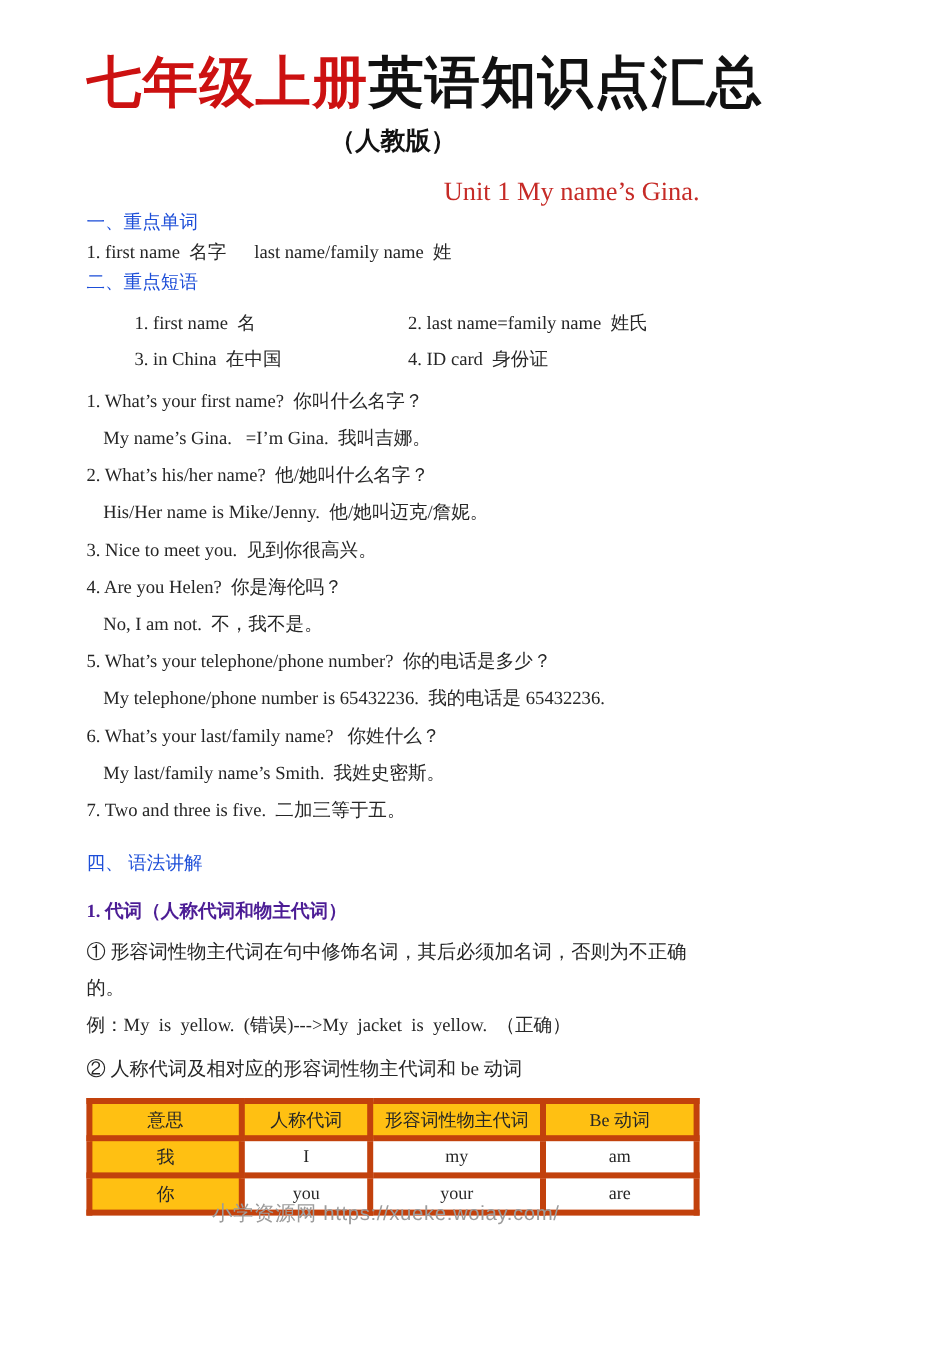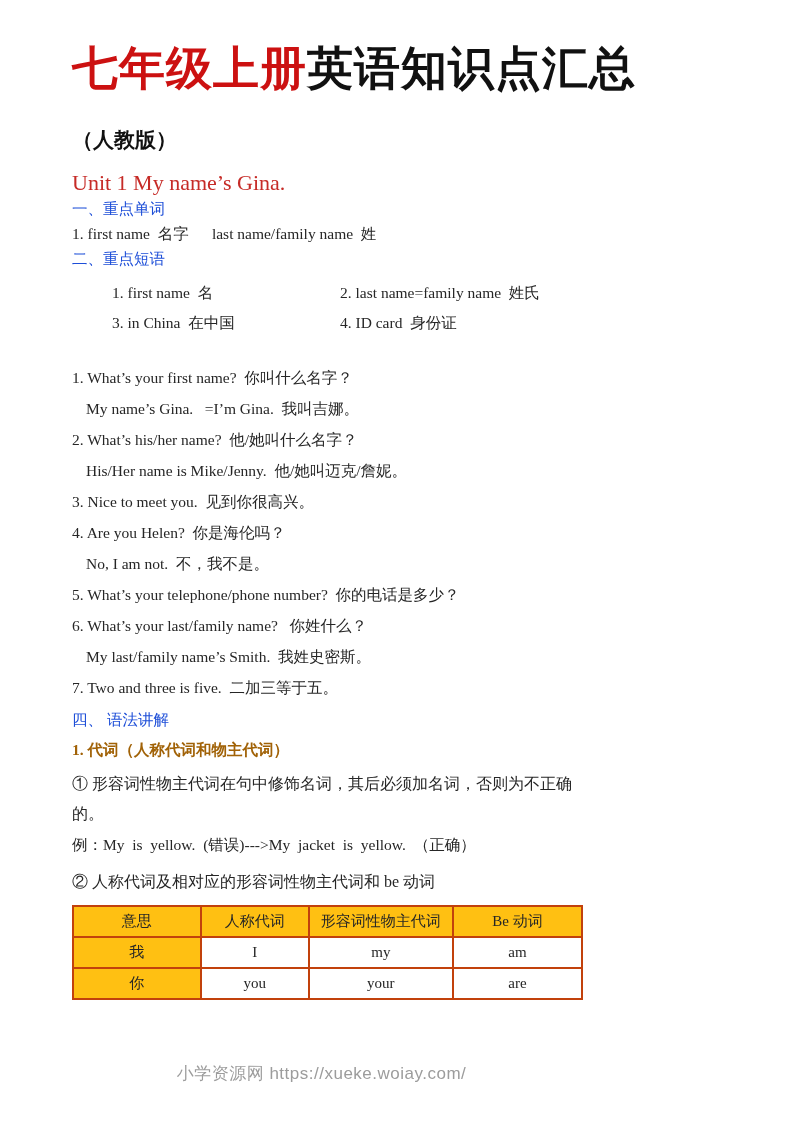--- a/index.html
+++ b/index.html
@@ -19,28 +19,29 @@
     font-size: 46px;
     font-weight: bold;
     line-height: 58px;
     letter-spacing: 1px;
     white-space: nowrap;
   }
   .title .red { color: #cc1111; }
   .title .black { color: #111111; }
 
   .subtitle {
+    text-align: center;
     font-size: 21px;
     font-weight: bold;
     color: #111111;
     line-height: 28px;
-    margin-top: 28px;
+    margin-top: 5px;
   }
   .unit-title {
-    text-align: left;
+    text-align: right;
     font-size: 22px;
     color: #c62b27;
     line-height: 30px;
     margin-top: 14px;
     white-space: pre-wrap;
   }
 
   .sec-heading {
     color: #1d4ed8;
     font-size: 15.5px;
@@ -51,66 +52,66 @@
     font-size: 15.5px;
     line-height: 28px;
     white-space: pre-wrap;
   }
 
   .phrase-row { display: flex; line-height: 30px; font-size: 15.5px; }
   .phrase-row .cell-left  { width: 228px; white-space: pre-wrap; margin-left: 40px; }
   .phrase-row .cell-right { white-space: pre-wrap; }
   .phrases-block { margin-top: 8px; }
 
-  .sentences-block { margin-top: 24px; }
+  .sentences-block { margin-top: 4px; }
   .sentence-line {
     font-size: 15.5px;
     line-height: 31px;
     white-space: pre-wrap;
   }
   .sentence-line.indent { padding-left: 14px; }
 
-  .sec-heading.grammar { margin-top: 6px; }
+  .sec-heading.grammar { margin-top: 18px; }
   .grammar-sub {
-    color: #a16207;
+    color: #4c1d95;
     font-weight: bold;
     font-size: 15.5px;
     line-height: 24px;
-    margin-top: 7px;
+    margin-top: 17px;
     white-space: pre-wrap;
   }
   .grammar-point { font-size: 16px; line-height: 30px; margin-top: 7px; white-space: pre-wrap; }
   .grammar-example { font-size: 15.5px; line-height: 30px; margin-top: 1px; white-space: pre-wrap; }
 
   table.pronoun {
     border-collapse: collapse;
     margin-top: 8px;
     table-layout: fixed;
   }
   table.pronoun th, table.pronoun td {
-    border: 2px solid #c2410c;
+    border: 5px solid #c2410c;
     font-size: 15px;
     font-weight: normal;
     text-align: center;
     vertical-align: middle;
     height: 31px;
     padding: 0 4px;
     white-space: pre-wrap;
   }
   table.pronoun th { background: #ffc012; }
   table.pronoun td.meaning { background: #ffc012; }
   .col-meaning    { width: 140px; }
   .col-personal   { width: 117px; }
   .col-possessive { width: 157px; }
   .col-be         { width: 141px; }
 
   .footer {
     position: absolute;
     left: 0; right: 0;
-    top: 1062px;
+    top: 1000px;
     text-align: center;
     font-family: "Liberation Sans", "DejaVu Sans", sans-serif;
     font-size: 17px;
     color: #9c9c9c;
     letter-spacing: 0.5px;
   }
 </style>
 </head>
 <body>
 
@@ -142,20 +143,21 @@
 
     <div class="sentences-block">
       <div class="sentence-line">1. What’s your first name?  你叫什么名字？</div>
       <div class="sentence-line indent">My name’s Gina.   =I’m Gina.  我叫吉娜。</div>
       <div class="sentence-line">2. What’s his/her name?  他/她叫什么名字？</div>
       <div class="sentence-line indent">His/Her name is Mike/Jenny.  他/她叫迈克/詹妮。</div>
       <div class="sentence-line">3. Nice to meet you.  见到你很高兴。</div>
       <div class="sentence-line">4. Are you Helen?  你是海伦吗？</div>
       <div class="sentence-line indent">No, I am not.  不，我不是。</div>
       <div class="sentence-line">5. What’s your telephone/phone number?  你的电话是多少？</div>
+      <div class="sentence-line indent">My telephone/phone number is 65432236.  我的电话是 65432236.</div>
       <div class="sentence-line">6. What’s your last/family name?   你姓什么？</div>
       <div class="sentence-line indent">My last/family name’s Smith.  我姓史密斯。</div>
       <div class="sentence-line">7. Two and three is five.  二加三等于五。</div>
     </div>
 
     <div class="sec-heading grammar">四、 语法讲解</div>
     <div class="grammar-sub">1. 代词（人称代词和物主代词）</div>
     <div class="grammar-point">① 形容词性物主代词在句中修饰名词，其后必须加名词，否则为不正确的。</div>
     <div class="grammar-example">例：My  is  yellow.  (错误)---&gt;My  jacket  is  yellow.  （正确）</div>
     <div class="grammar-point">② 人称代词及相对应的形容词性物主代词和 be 动词</div>

